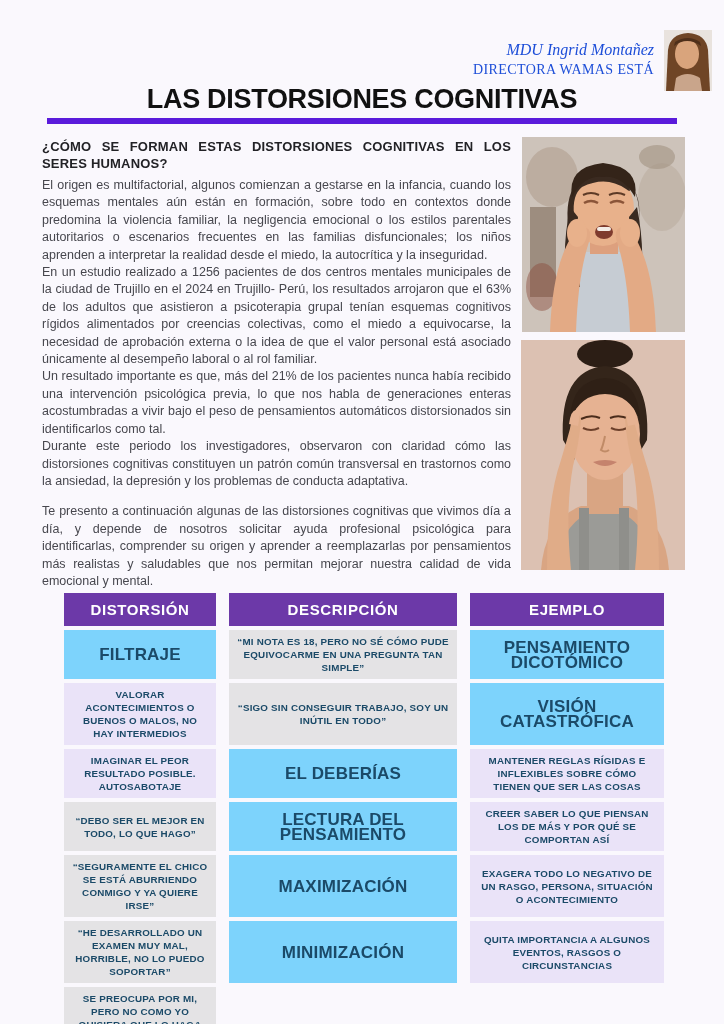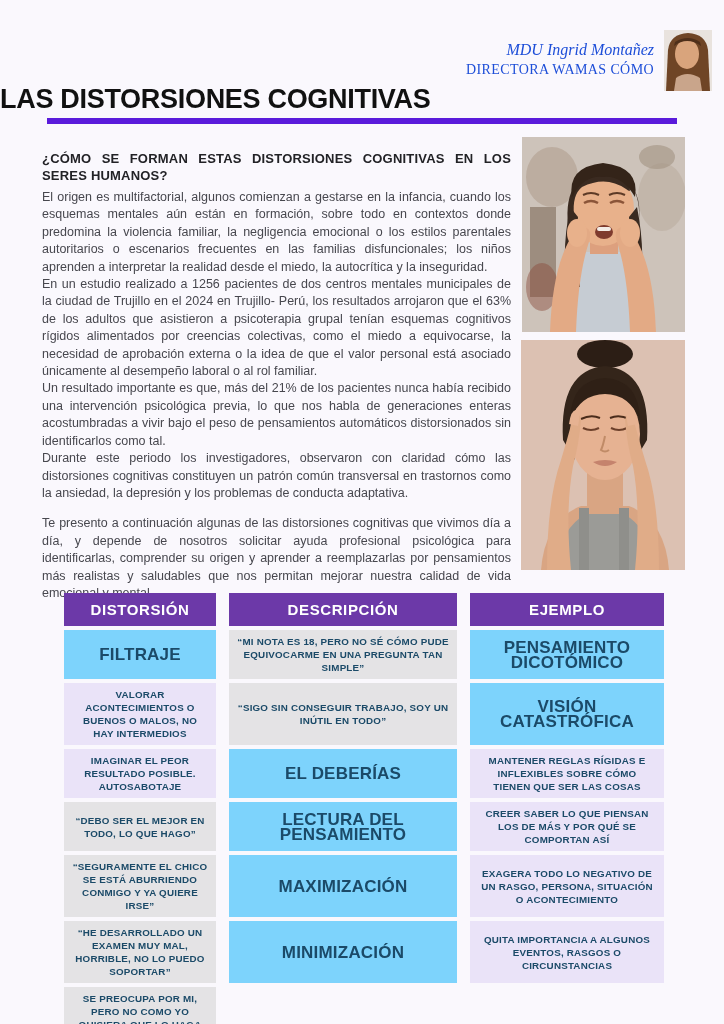--- a/index.html
+++ b/index.html
@@ -35,39 +35,39 @@
     width: 48px;
     height: 61px;
     overflow: hidden;
   }
 
   .doc-title {
     position: absolute;
     top: 84px;
     left: 0;
     width: 100%;
-    text-align: left;
+    text-align: center;
     font-size: 27px;
     font-weight: bold;
     letter-spacing: -0.3px;
     color: #111111;
   }
   .title-rule {
     position: absolute;
     top: 118px;
     left: 47px;
     width: 630px;
     height: 6px;
     background: #5a1bdb;
   }
 
   
   .article {
     position: absolute;
-    top: 150px;
+    top: 138px;
     left: 42px;
     width: 469px;
     color: #47474e;
     font-size: 12.5px;
     line-height: 17.4px;
     text-align: justify;
   }
   .article h2 {
     font-size: 13px;
     line-height: 17px;
@@ -137,21 +137,21 @@
     letter-spacing: 0.2px;
   }
 </style>
 </head>
 <body>
 
 <div class="page">
 
   <div class="credit">
     <div class="credit-line1">MDU Ingrid Montañez</div>
-    <div class="credit-line2">DIRECTORA WAMAS CÓMO</div>
+    <div class="credit-line2">DIRECTORA WAMAS ESTÁ</div>
   </div>
 
   <div class="author-photo">
     <svg width="48" height="61" viewBox="0 0 48 61">
       <rect width="48" height="61" fill="#e9e3de"></rect>
       <path d="M4 20 Q6 4 24 3 Q42 4 44 20 L46 61 L2 61 Z" fill="#6f4526"></path>
       <ellipse cx="23" cy="24" rx="12" ry="15" fill="#d9a47c"></ellipse>
       <path d="M10 16 Q23 6 37 16 L36 12 Q24 4 11 12 Z" fill="#4e2f1a"></path>
       <path d="M12 48 Q23 40 36 48 L38 61 L10 61 Z" fill="#c9a58b"></path>
     </svg>

